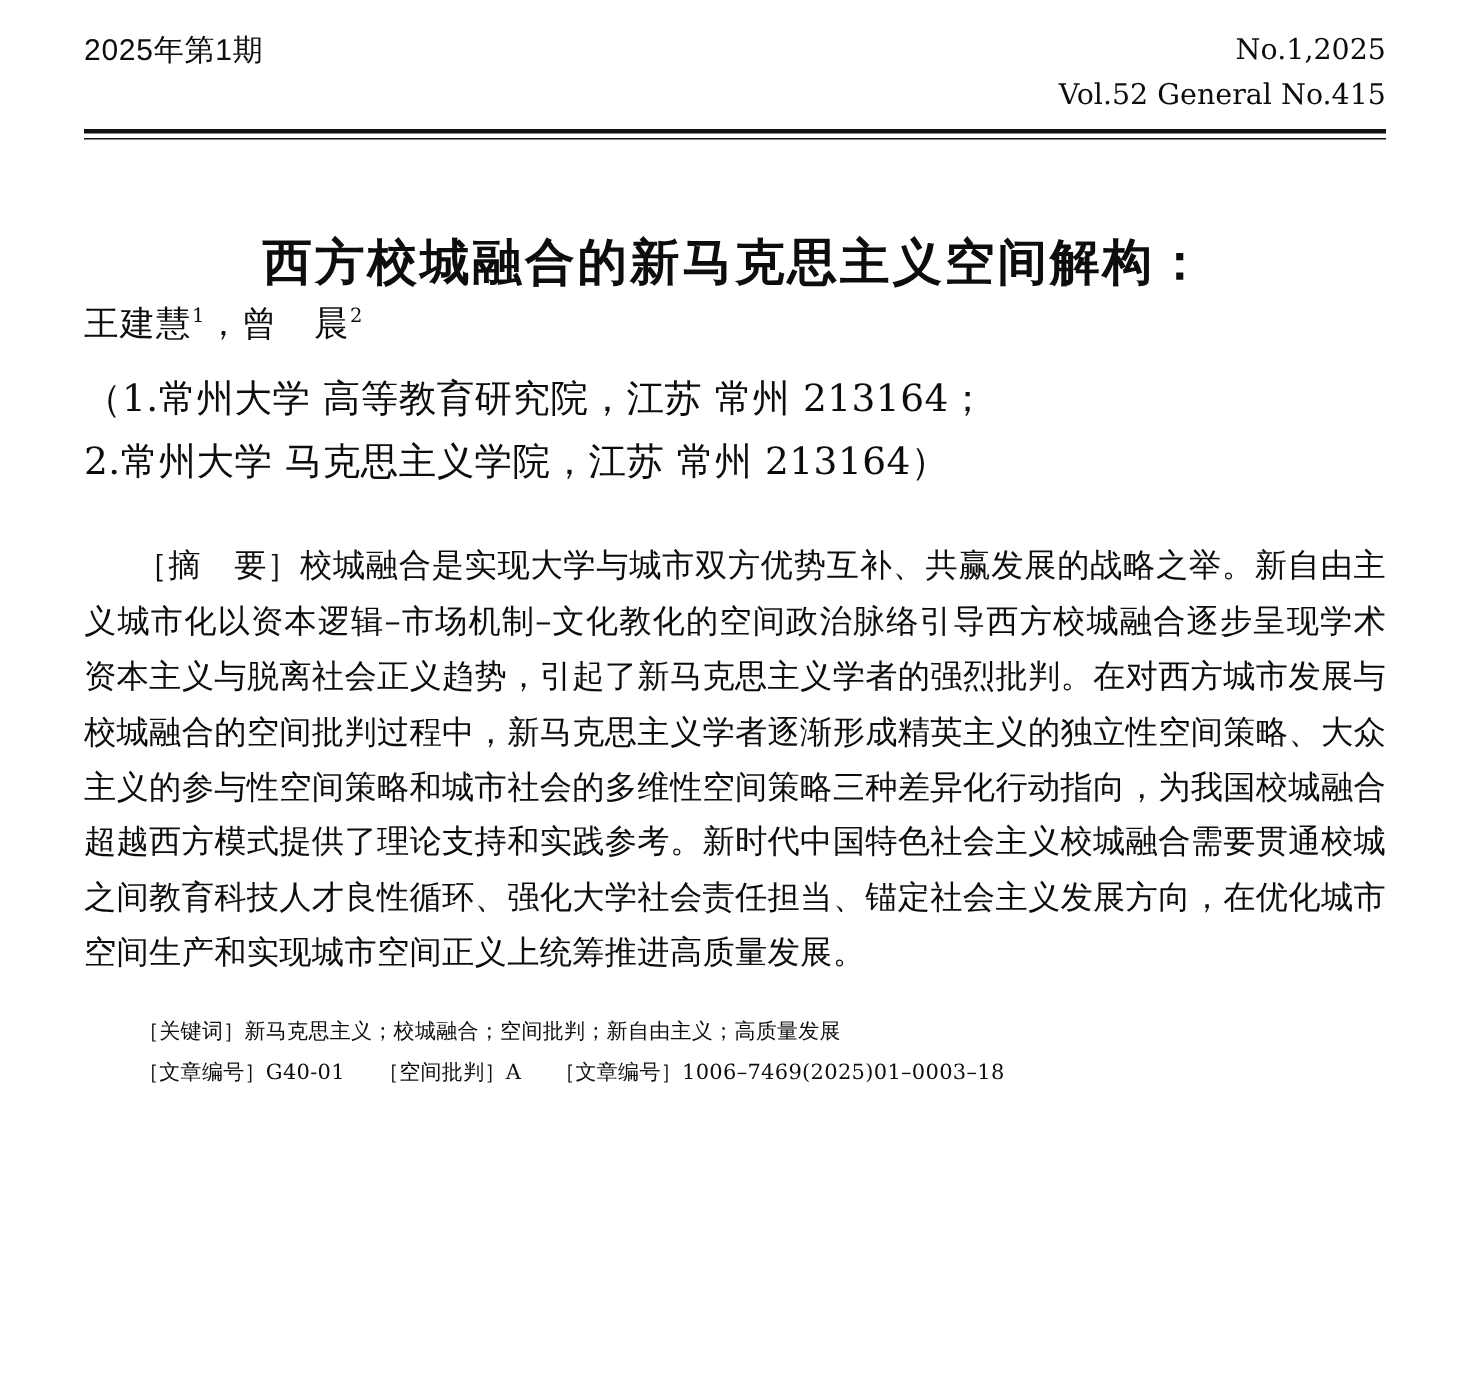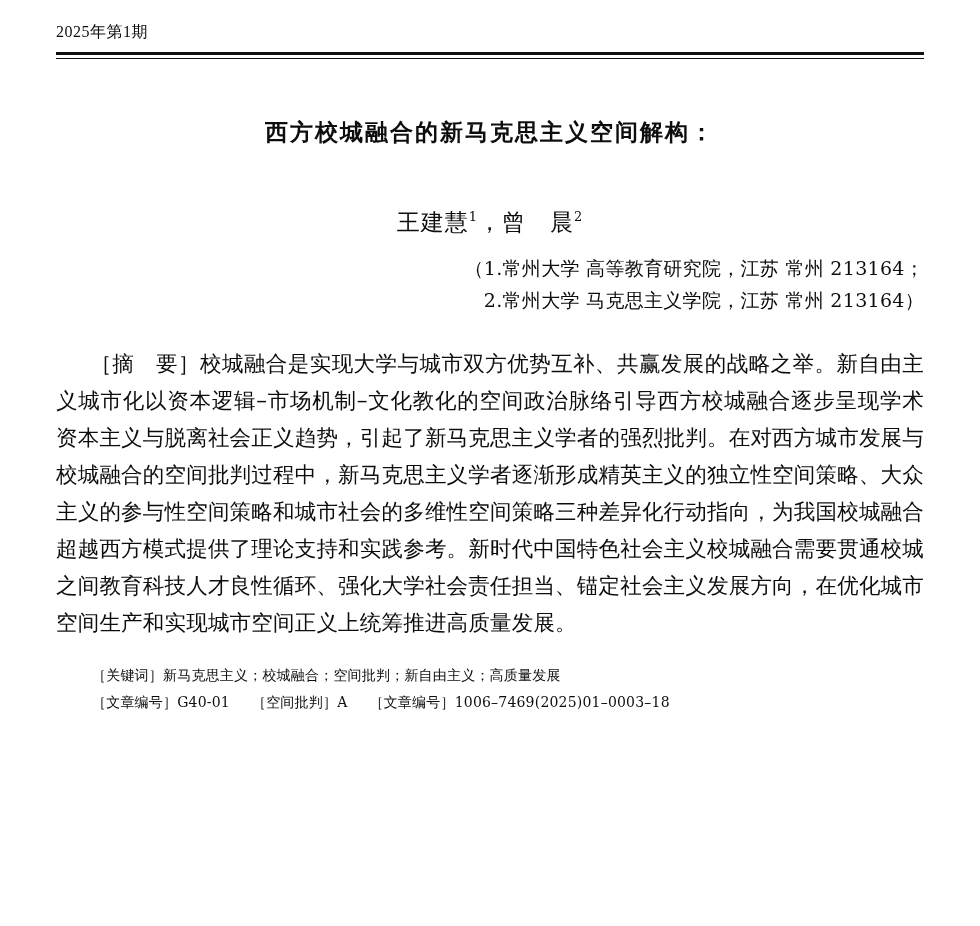--- a/index.html
+++ b/index.html
@@ -32,22 +32,22 @@
   .mast-col {
     display: flex;
     flex-direction: column;
     gap: 6px;
   }
   .mast-left { align-items: flex-start; }
   .mast-center { align-items: center; flex: 1; }
   .mast-right { align-items: flex-end; }
 
   .mast-line-cn {
-    font-family: Liberation Serif, serif;
-    font-size: 16px;
+    font-family: Liberation Sans, sans-serif;
+    font-size: 20px;
     letter-spacing: 0.5px;
     line-height: 1.25;
     white-space: nowrap;
   }
   .mast-journal-cn {
     font-size: 20px;
     letter-spacing: 1px;
     line-height: 1.25;
     white-space: nowrap;
   }
@@ -70,43 +70,41 @@
     border-bottom: 1px solid #111;
     height: 3px;
   }
 
   
   .title-block {
     margin-top: 56px;
     text-align: center;
   }
   .title-line {
-    font-family: Liberation Serif, serif;
+    font-family: Liberation Sans, sans-serif;
     font-weight: bold;
-    font-size: 23px;
+    font-size: 33px;
     letter-spacing: 2px;
     line-height: 1.55;
   }
 
   
   .authors {
-    margin-top: 56px;
-    text-align: center;
     font-size: 23px;
     letter-spacing: 1px;
   }
   .authors sup {
     font-size: 13px;
     vertical-align: super;
   }
 
   .affil {
     margin-top: 14px;
-    text-align: right;
-    font-size: 19px;
+    text-align: left;
+    font-size: 25px;
     line-height: 1.7;
     letter-spacing: 0.3px;
   }
 
   
   .abstract {
     margin-top: 30px;
     font-size: 21.5px;
     line-height: 1.72;
     text-align: justify;
@@ -127,20 +125,24 @@
 </style>
 </head>
 <body>
 
 <div class="page">
 
   <div class="masthead">
     <div class="mast-col mast-left">
       <div class="mast-line-cn">2025年第1期</div>
     </div>
+    <div class="mast-col mast-right">
+      <div class="mast-line-en">No.1,2025</div>
+      <div class="mast-line-en">Vol.52 General No.415</div>
+    </div>
   </div>
   <div class="rule-double"></div>
 
   <div class="title-block">
     <div class="title-line">西方校城融合的新马克思主义空间解构：</div>
   </div>
 
   <div class="authors">
     <span>王建慧</span><sup>1</sup><span>，</span><span>曾　晨</span><sup>2</sup>
   </div>

